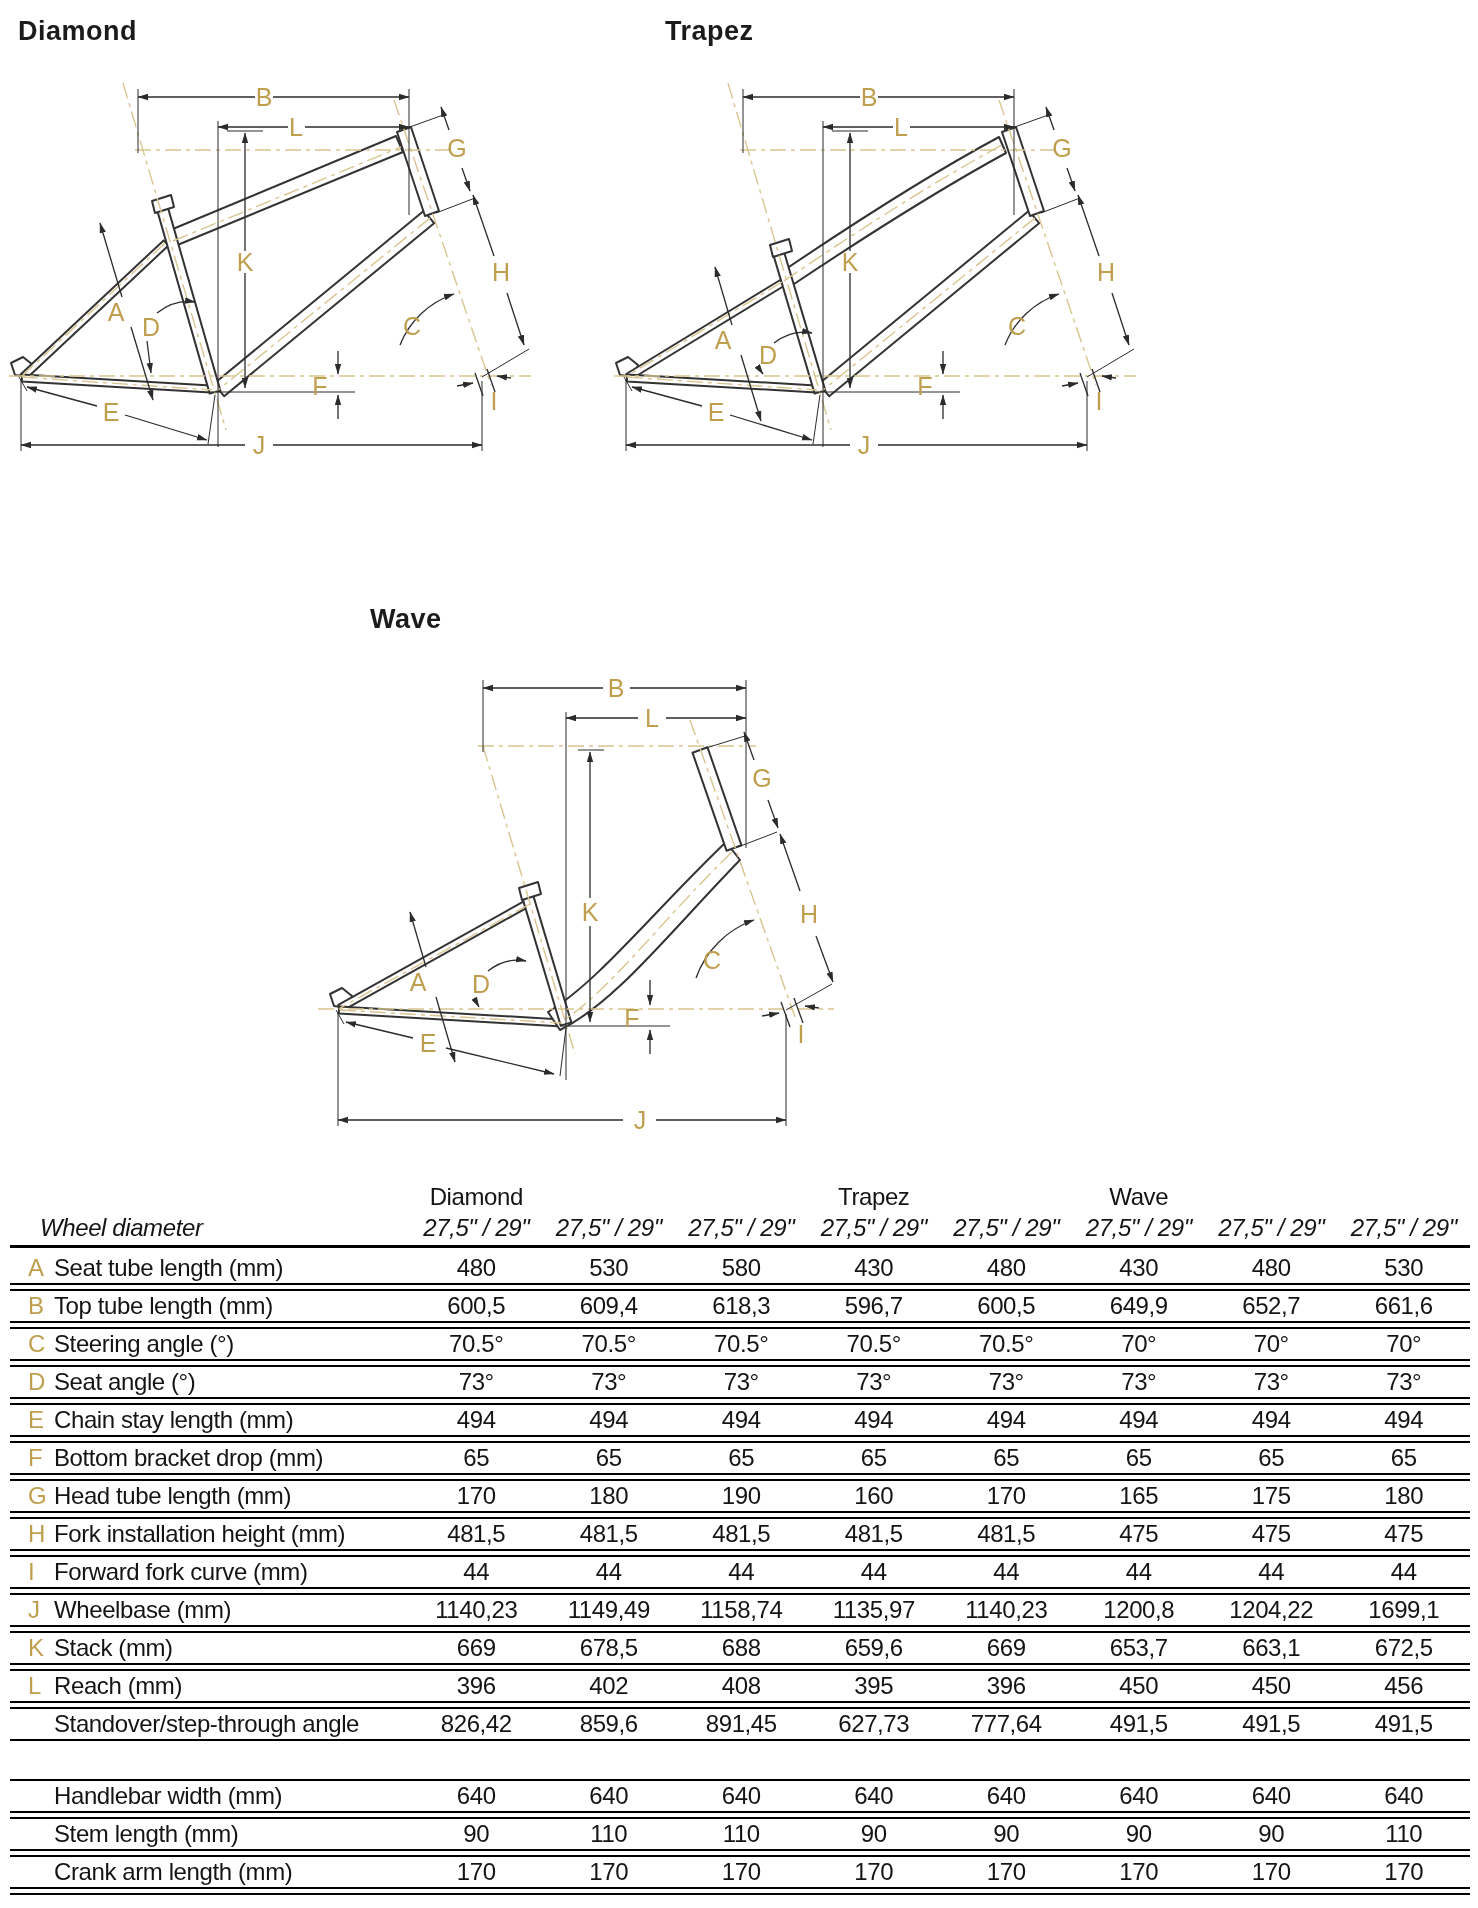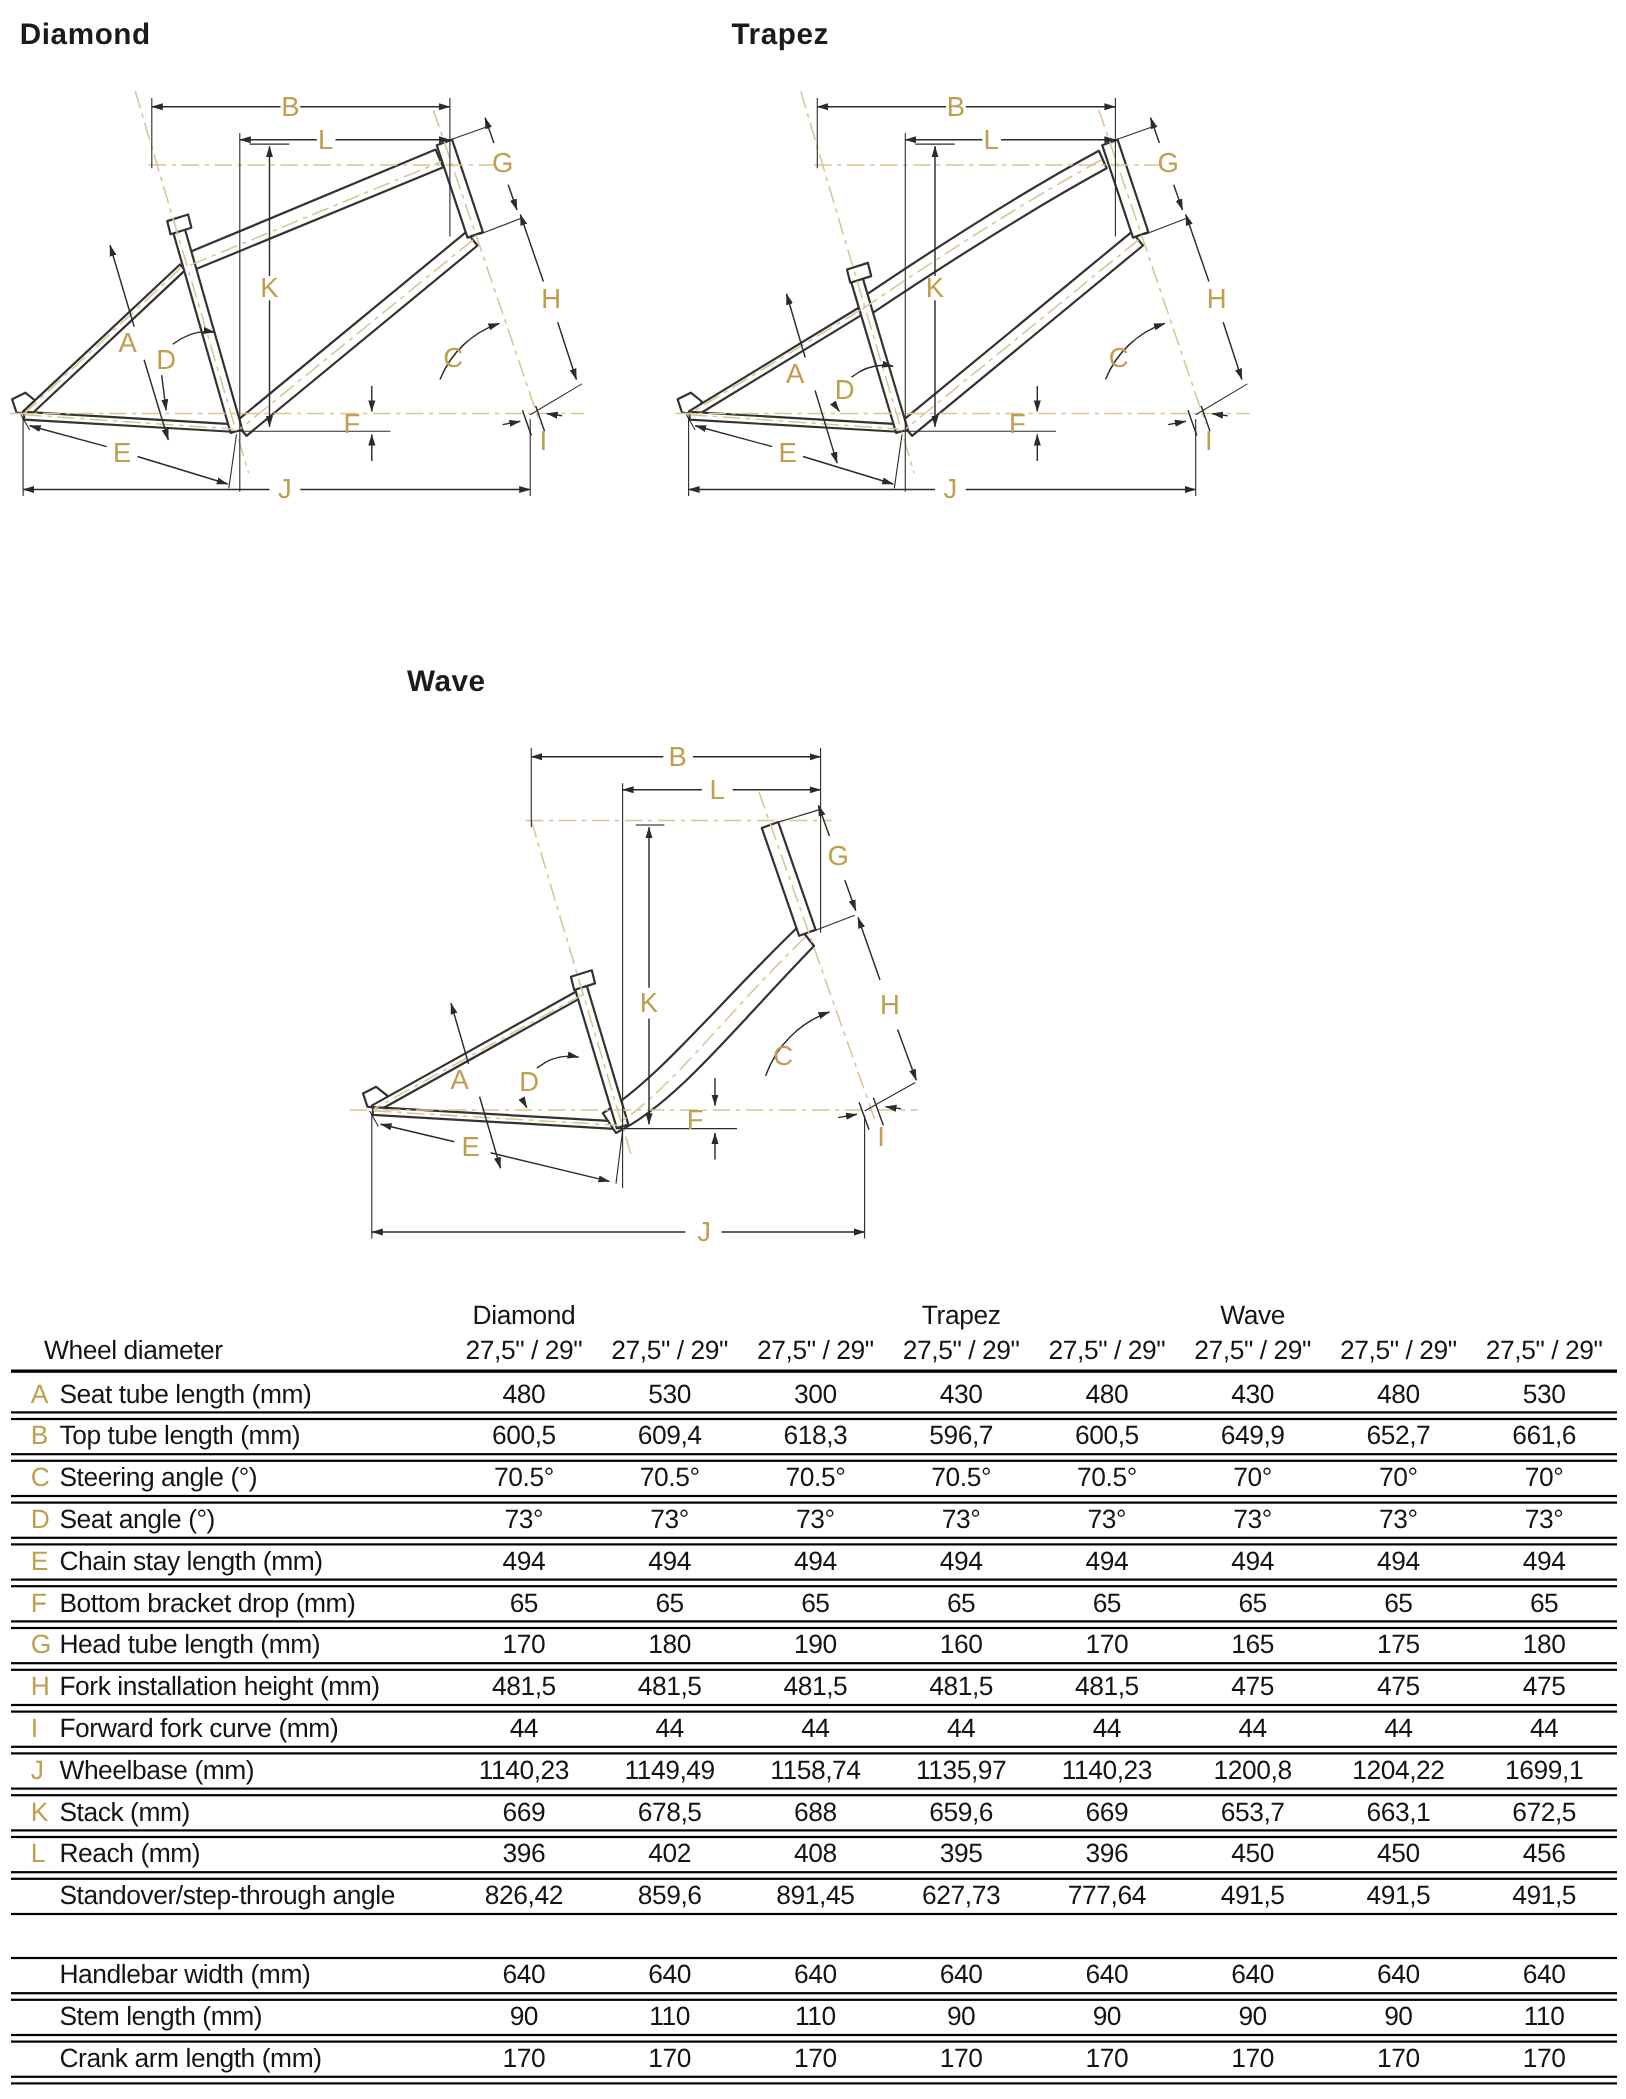--- a/index.html
+++ b/index.html
@@ -11,21 +11,21 @@
   .diag .fr{fill:#fff;stroke:#333;stroke-width:2;stroke-linejoin:round;}
   .diag .dim{stroke:#2b2b2b;stroke-width:1.3;fill:none;}
   .diag .ext{stroke:#2b2b2b;stroke-width:1;fill:none;}
   .diag text{font-family:"Liberation Sans",sans-serif;font-size:25px;fill:#bf9e4e;
              text-anchor:middle;dominant-baseline:central;}
   
   .geo{position:absolute;left:10px;top:1183px;width:1460px;font-size:24px;letter-spacing:-.4px;}
   .trow{display:grid;grid-template-columns:400px repeat(8,132.5px);align-items:center;
         height:30px;border-top:2px solid #000;border-bottom:2px solid #000;margin-bottom:4px;}
   .trow.group{border:none;margin-bottom:0;height:28px;}
-  .trow.first{border-top:none;border-bottom:3.5px solid #000;height:34px;margin-bottom:5px;}
+  .trow.first{border-top:none;border-bottom:3.5px solid #000;height:34px;margin-bottom:5px;font-style:italic;}
   .trow.notop{border-top:none;}
   .tc{white-space:nowrap;overflow:visible;}
   .tc.lab{position:relative;padding-left:44px;}
   .tc.lab.nol{padding-left:30px;}
   .letter{position:absolute;left:18px;color:#bf9e4e;}
   .tc.val{text-align:center;}
   .tc.ghead{text-align:center;}
   .tspacer{height:34px;}
   .tfinal{border-top:2px solid #000;margin-top:0px;height:0;}
 </style>
@@ -310,21 +310,21 @@
         <div class="tc val">27,5" / 29"</div>
         <div class="tc val">27,5" / 29"</div>
         <div class="tc val">27,5" / 29"</div>
         <div class="tc val">27,5" / 29"</div>
         <div class="tc val">27,5" / 29"</div>
       </div>
       <div class="trow notop">
         <div class="tc lab"><span class="letter">A</span><span>Seat tube length (mm)</span></div>
         <div class="tc val">480</div>
         <div class="tc val">530</div>
-        <div class="tc val">300</div>
+        <div class="tc val">580</div>
         <div class="tc val">430</div>
         <div class="tc val">480</div>
         <div class="tc val">430</div>
         <div class="tc val">480</div>
         <div class="tc val">530</div>
       </div>
       <div class="trow ">
         <div class="tc lab"><span class="letter">B</span><span>Top tube length (mm)</span></div>
         <div class="tc val">600,5</div>
         <div class="tc val">609,4</div>

